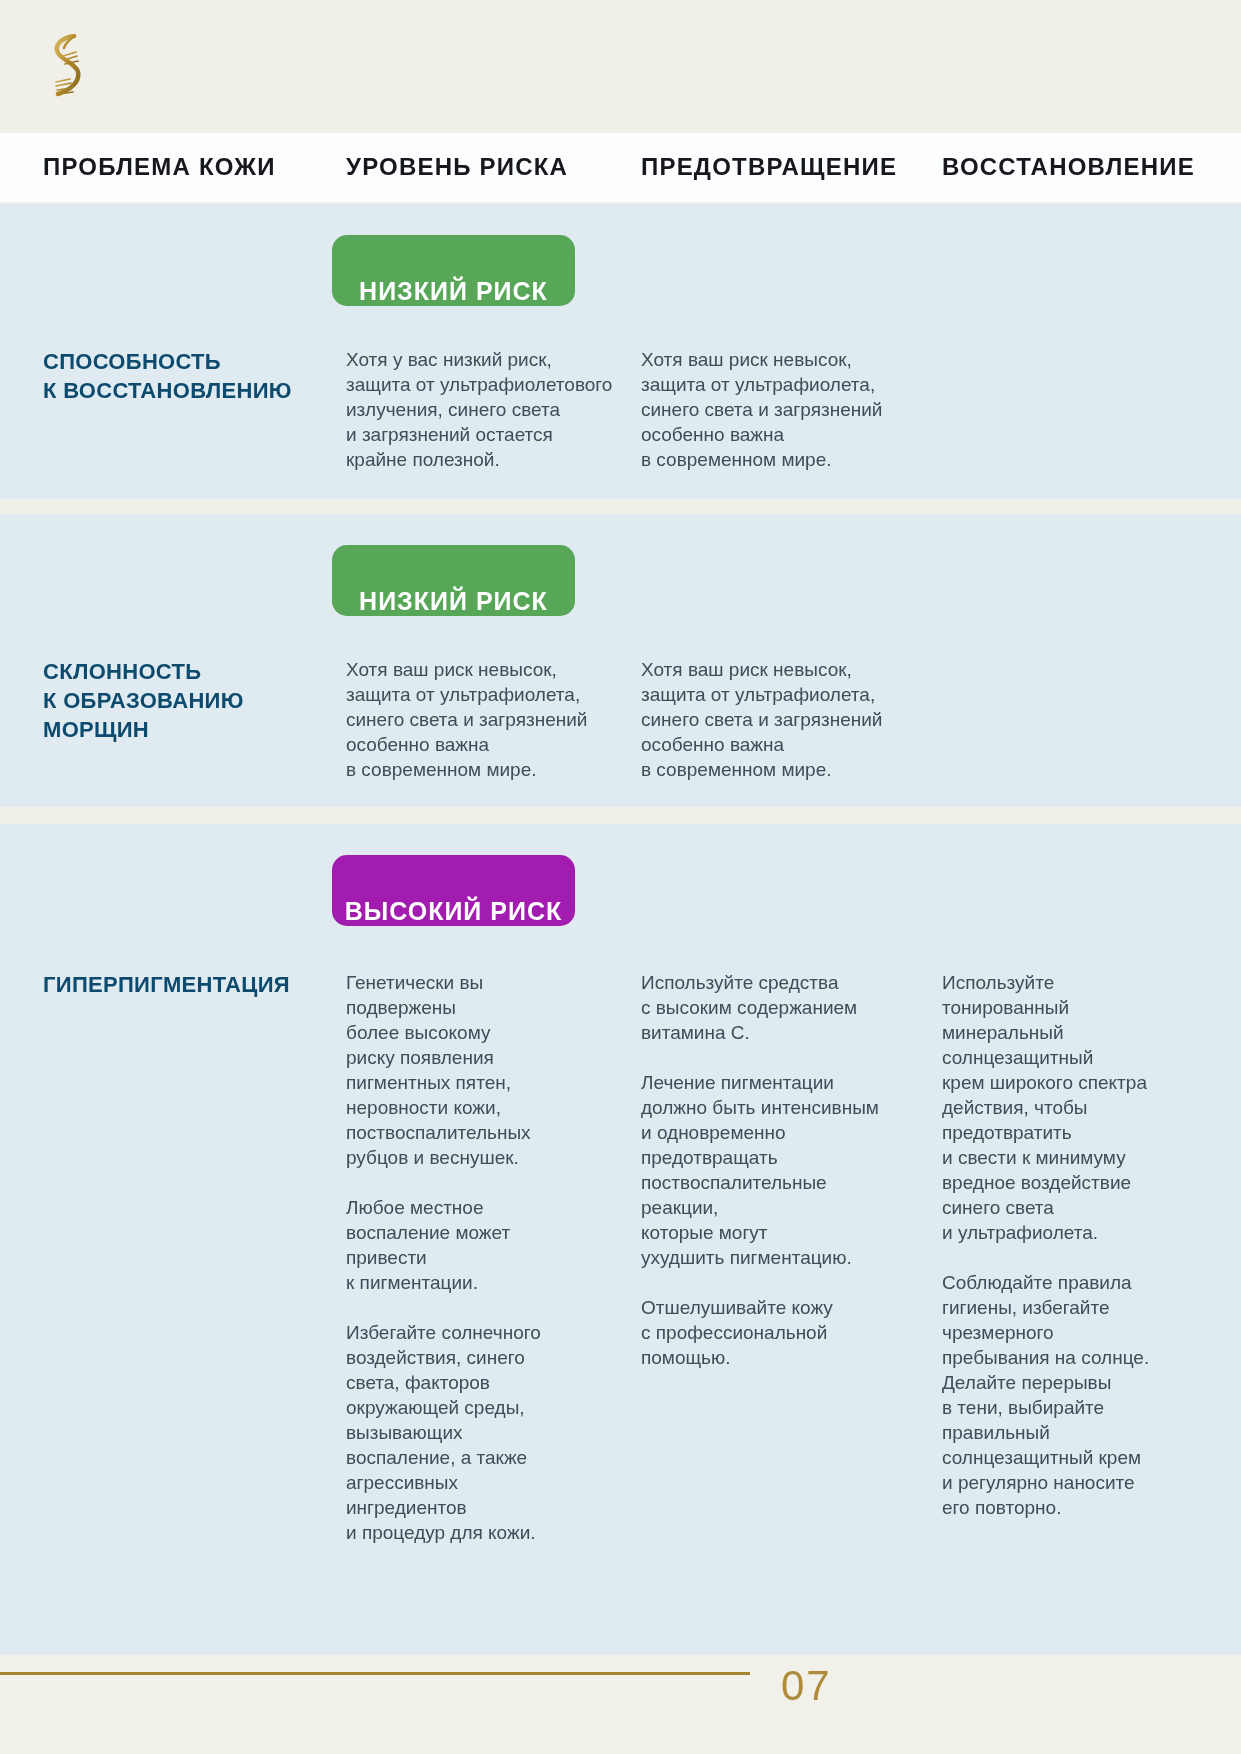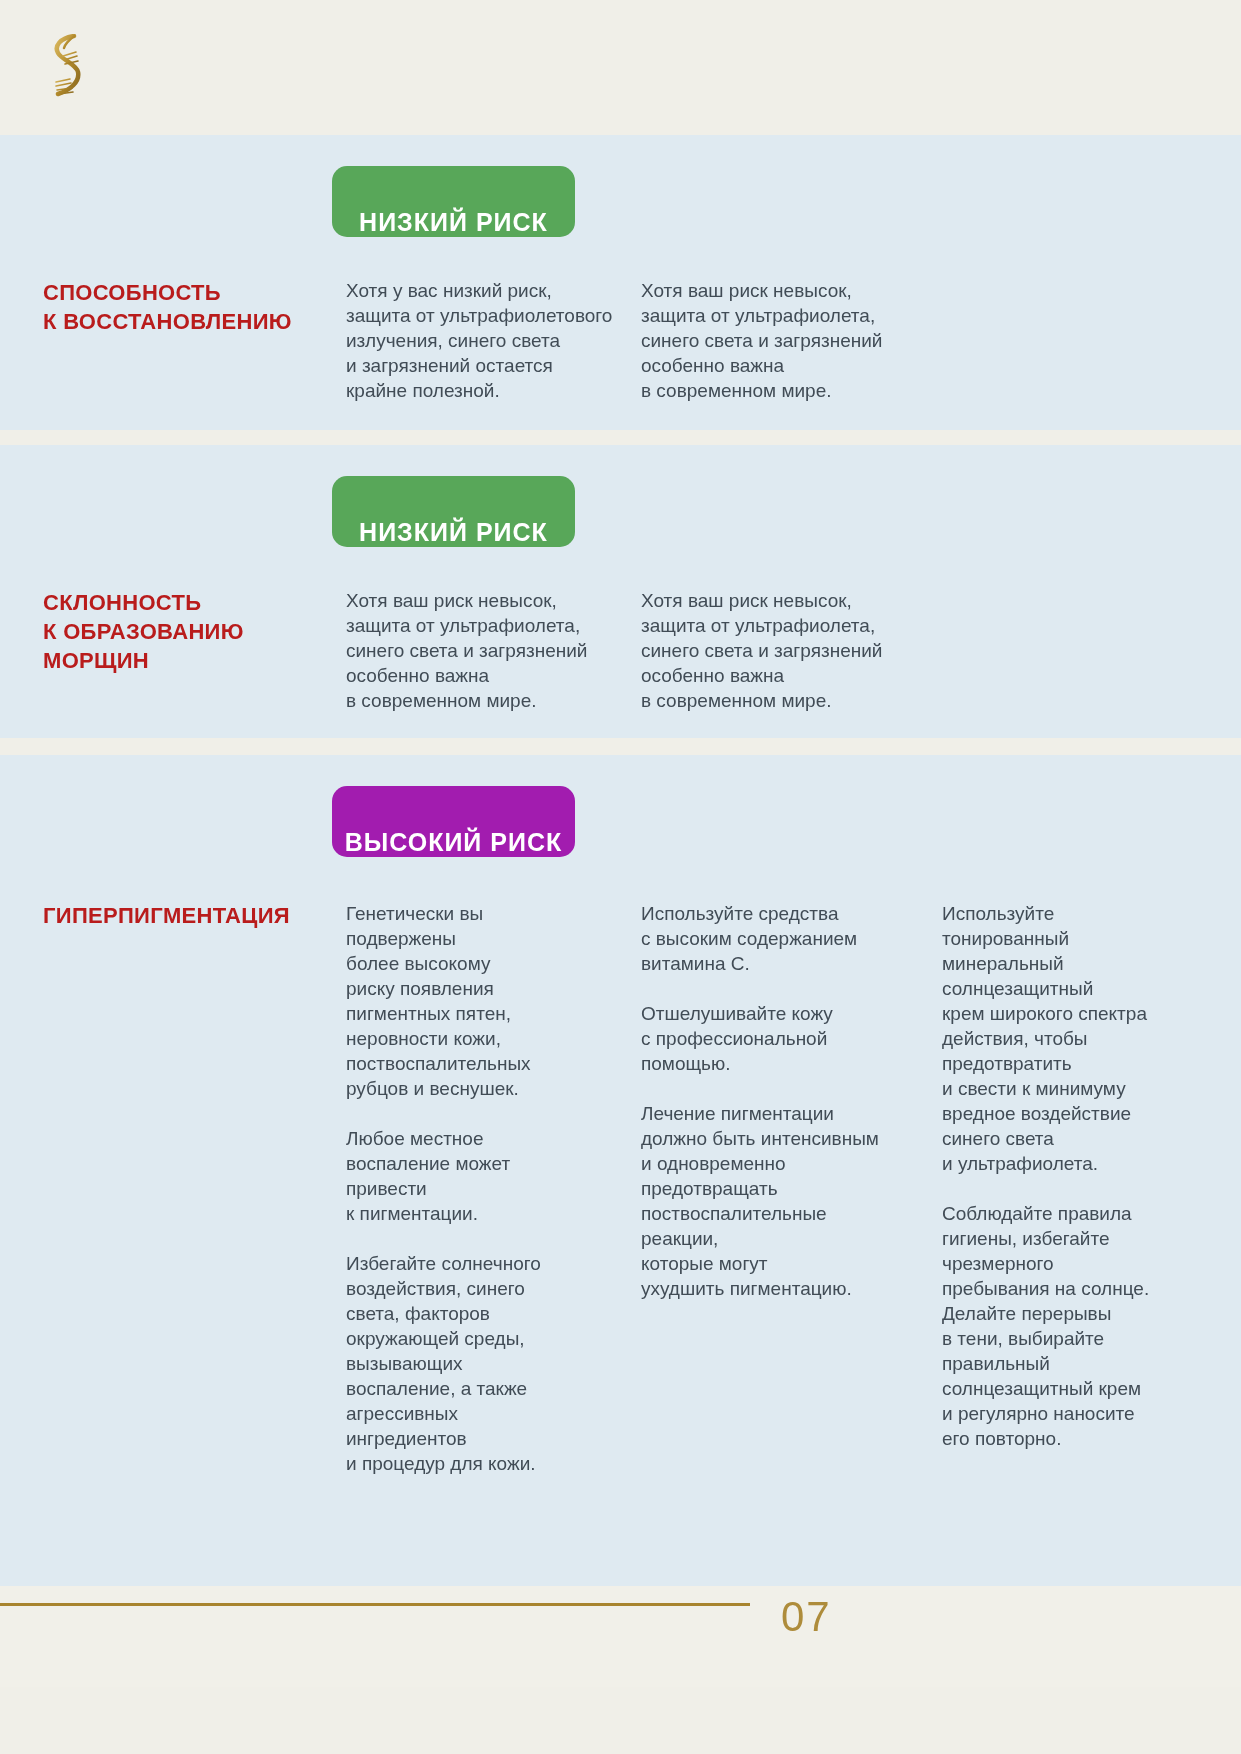--- a/index.html
+++ b/index.html
@@ -47,21 +47,21 @@
 
   .col { position: absolute; top: 0; }
   .col.p1 { left: 43px;  width: 285px; }
   .col.p2 { left: 346px; width: 285px; }
   .col.p3 { left: 641px; width: 292px; }
   .col.p4 { left: 942px; width: 262px; }
 
   .problem-title {
     margin: 0;
     font-size: 22px; line-height: 29px; font-weight: 700;
-    letter-spacing: 0.3px; color: #b91c1c;
+    letter-spacing: 0.3px; color: #0c4a6e;
     white-space: pre-line;
   }
   .body-text {
     margin: 0 0 25px 0;
     font-size: 19px; line-height: 25px;
     color: #414c56;
     white-space: pre-line;
   }
   .body-text:last-child { margin-bottom: 0; }
 
@@ -89,20 +89,26 @@
           <stop offset="1" stop-color="#8a691f"></stop>
         </linearGradient>
       </defs>
       <path d="M24,2 C10,4 4,12 8,19 C12,26 26,30 28,38 C30,48 20,56 8,60" fill="none" stroke="url(#gold)" stroke-width="4.5" stroke-linecap="round"></path>
       <path d="M24,2 C19,6 15,10 14,14" fill="none" stroke="url(#gold)" stroke-width="2.5" stroke-linecap="round"></path>
       <path d="M13,22 L26,18 M14,26 L27,22 M15,30 L28,27" fill="none" stroke="url(#gold)" stroke-width="1.6" stroke-linecap="round"></path>
       <path d="M6,48 L20,45 M6,52 L21,49 M7,56 L22,54 M9,60 L23,58" fill="none" stroke="url(#gold)" stroke-width="1.6" stroke-linecap="round"></path>
     </svg>
   </div>
 
+  <div class="header-band">
+    <span class="hcol c1">ПРОБЛЕМА КОЖИ</span>
+    <span class="hcol c2">УРОВЕНЬ РИСКА</span>
+    <span class="hcol c3">ПРЕДОТВРАЩЕНИЕ</span>
+    <span class="hcol c4">ВОССТАНОВЛЕНИЕ</span>
+  </div>
 
   <section class="section s1">
     <div class="badge" style="background: rgb(88, 167, 89);">
       <span>НИЗКИЙ РИСК</span>
     </div>
     <div class="content">
       <div class="col p1">
         <h3 class="problem-title">СПОСОБНОСТЬ
 К ВОССТАНОВЛЕНИЮ</h3>
       </div>
@@ -180,31 +186,31 @@
 вызывающих
 воспаление, а также
 агрессивных
 ингредиентов
 и процедур для кожи.</p>
       </div>
       <div class="col p3">
         <p class="body-text">Используйте средства
 с высоким содержанием
 витамина С.</p>
-        <p class="body-text">Отшелушивайте кожу
-с профессиональной
-помощью.</p>
         <p class="body-text">Лечение пигментации
 должно быть интенсивным
 и одновременно
 предотвращать
 поствоспалительные
 реакции,
 которые могут
 ухудшить пигментацию.</p>
+        <p class="body-text">Отшелушивайте кожу
+с профессиональной
+помощью.</p>
       </div>
       <div class="col p4">
         <p class="body-text">Используйте
 тонированный
 минеральный
 солнцезащитный
 крем широкого спектра
 действия, чтобы
 предотвратить
 и свести к минимуму

